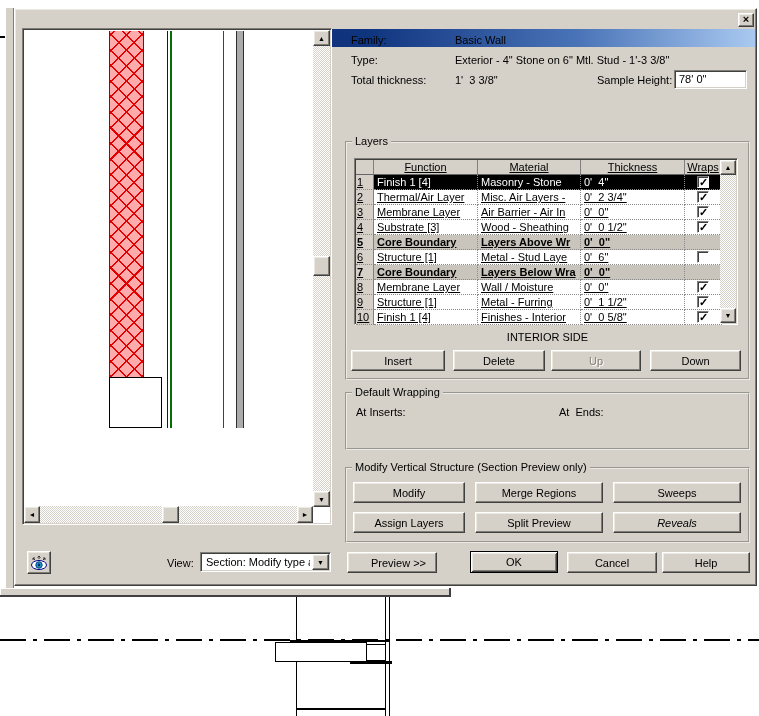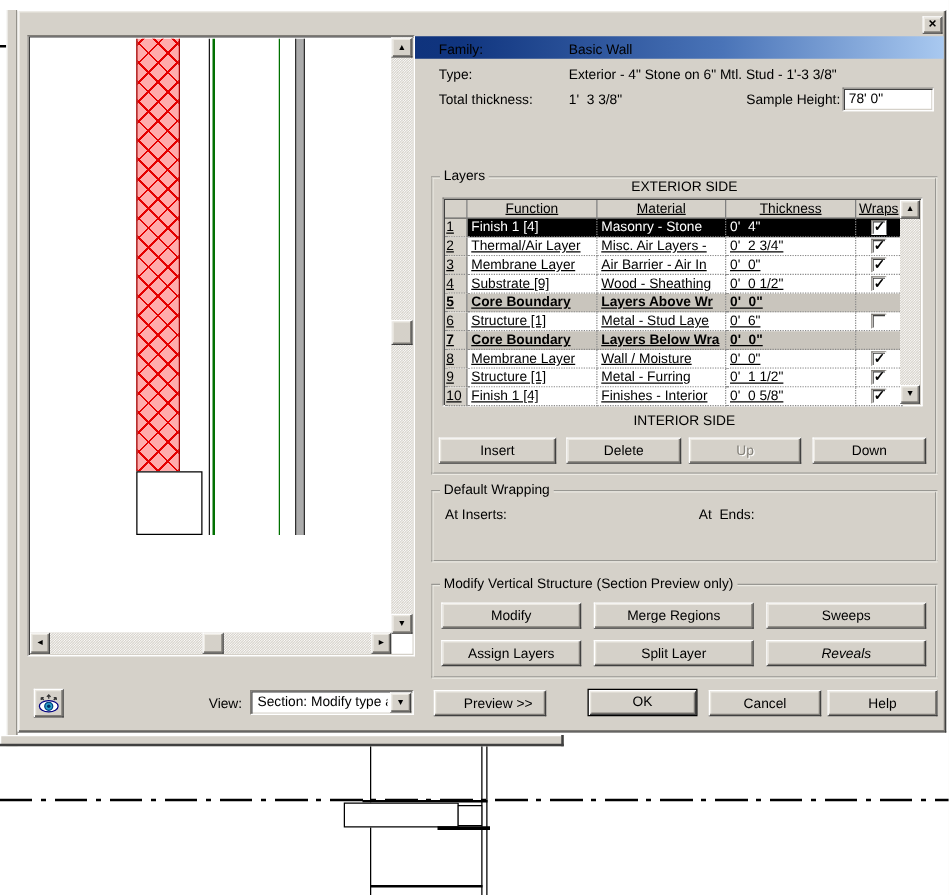--- a/index.html
+++ b/index.html
@@ -124,21 +124,20 @@
   <div class="abs lbl" style="left:455px;top:54px;">Exterior - 4" Stone on 6" Mtl. Stud - 1'-3 3/8"</div>
   <div class="abs lbl" style="left:351px;top:74px;">Total thickness:</div>
   <div class="abs lbl" style="left:455px;top:74px;white-space:pre;">1'  3 3/8"</div>
   <div class="abs lbl" style="left:597px;top:74px;">Sample Height:</div>
   <div class="abs sunken" style="left:674px;top:70px;width:73px;height:19px;">
     <span class="abs" style="left:4px;top:2px;white-space:pre;">78' 0"</span>
   </div>
 
   <div class="abs group" style="left:345px;top:141px;width:405px;height:239px;"></div>
   <div class="group-label" style="left:352px;top:135px;">Layers</div>
-  <div class="abs" style="left:345px;top:144px;width:405px;text-align:center;">EXTERIOR SIDE</div>
 
   <div class="abs sunken" style="left:354px;top:158px;width:384px;height:167px;">
     <div id="ltable" style="position:absolute;left:1px;top:1px;text-decoration:underline;">
       <div class="trow hdr">
         <div class="c num"></div>
         <div class="c fn">Function</div>
         <div class="c mt">Material</div>
         <div class="c th">Thickness</div>
         <div class="c wr">Wraps</div>
       </div>
@@ -158,21 +157,21 @@
       </div>
       <div class="trow">
         <div class="c num">3</div>
         <div class="c fn">Membrane Layer</div>
         <div class="c mt">Air Barrier - Air In</div>
         <div class="c th">0'  0"</div>
         <div class="c wr"><span class="cb checked"><span class="mark">✓</span></span></div>
       </div>
       <div class="trow">
         <div class="c num">4</div>
-        <div class="c fn">Substrate [9]</div>
+        <div class="c fn">Substrate [3]</div>
         <div class="c mt">Wood - Sheathing</div>
         <div class="c th">0'  0 1/2"</div>
         <div class="c wr"><span class="cb checked"><span class="mark">✓</span></span></div>
       </div>
       <div class="trow boundary">
         <div class="c num">5</div>
         <div class="c fn">Core Boundary</div>
         <div class="c mt">Layers Above Wr</div>
         <div class="c th">0'  0"</div>
         <div class="c wr"><span class="cb" style="visibility: hidden;"></span></div>
@@ -234,21 +233,21 @@
   <div class="group-label" style="left:352px;top:386px;">Default Wrapping</div>
   <div class="abs lbl" style="left:356px;top:406px;white-space:pre;">At Inserts:</div>
   <div class="abs lbl" style="left:559px;top:406px;white-space:pre;">At  Ends:</div>
 
   <div class="abs group" style="left:345px;top:467px;width:405px;height:76px;"></div>
   <div class="group-label" style="left:352px;top:461px;">Modify Vertical Structure (Section Preview only)</div>
   <div class="abs btn" style="left:353px;top:482px;width:112px;height:21px;">Modify</div>
   <div class="abs btn" style="left:475px;top:482px;width:128px;height:21px;">Merge Regions</div>
   <div class="abs btn" style="left:613px;top:482px;width:128px;height:21px;">Sweeps</div>
   <div class="abs btn" style="left:353px;top:512px;width:112px;height:21px;">Assign Layers</div>
-  <div class="abs btn" style="left:475px;top:512px;width:128px;height:21px;">Split Layer</div>
+  <div class="abs btn" style="left:475px;top:512px;width:128px;height:21px;">Split Preview</div>
   <div class="abs btn" style="left:613px;top:512px;width:128px;height:21px;font-style:italic;">Reveals</div>
 
   <div class="abs btn" style="left:27px;top:551px;width:24px;height:23px;">
     <svg width="18" height="17" viewBox="0 0 18 17">
       <path d="M3 4 L5 6 M3 4 L3 6 M3 4 L5 4" stroke="#333" fill="none" stroke-width="1"></path>
       <path d="M9 2 L9 5 M7.5 3.5 L9 2 L10.5 3.5" stroke="#333" fill="none" stroke-width="1"></path>
       <path d="M15 4 L13 6 M15 4 L15 6 M15 4 L13 4" stroke="#333" fill="none" stroke-width="1"></path>
       <ellipse cx="9" cy="11" rx="7.5" ry="4.5" fill="#fff" stroke="#000080"></ellipse>
       <circle cx="9" cy="11" r="3.2" fill="#2aa0c8" stroke="#004080"></circle>
       <circle cx="9" cy="11" r="1.4" fill="#00306a"></circle>

